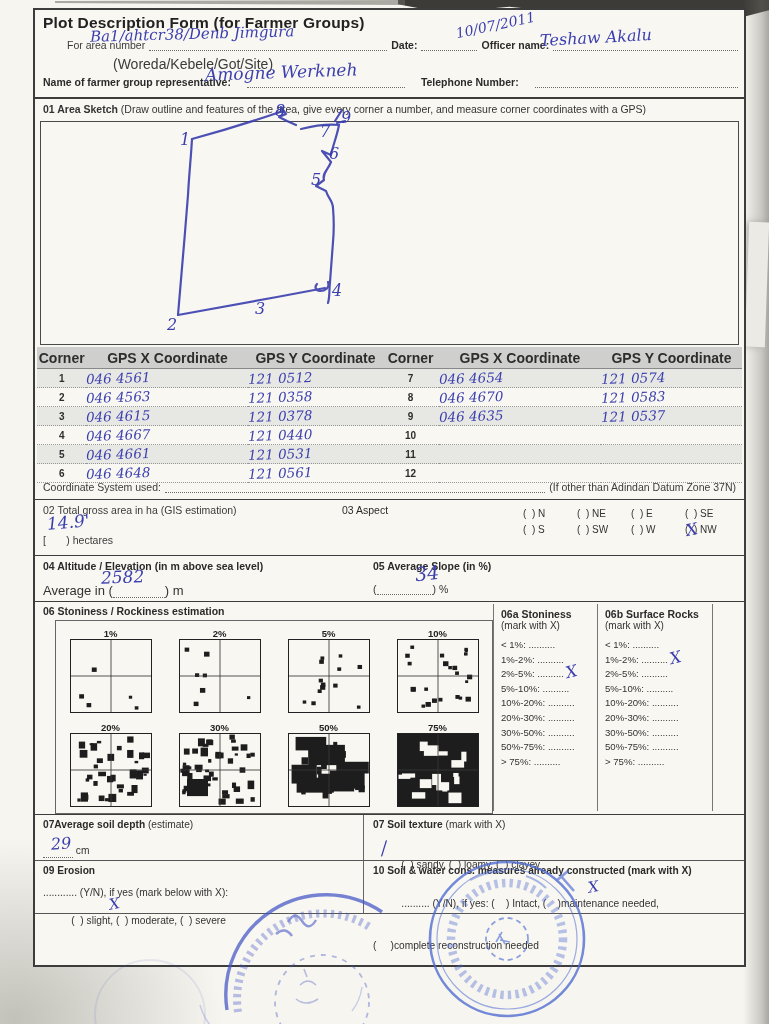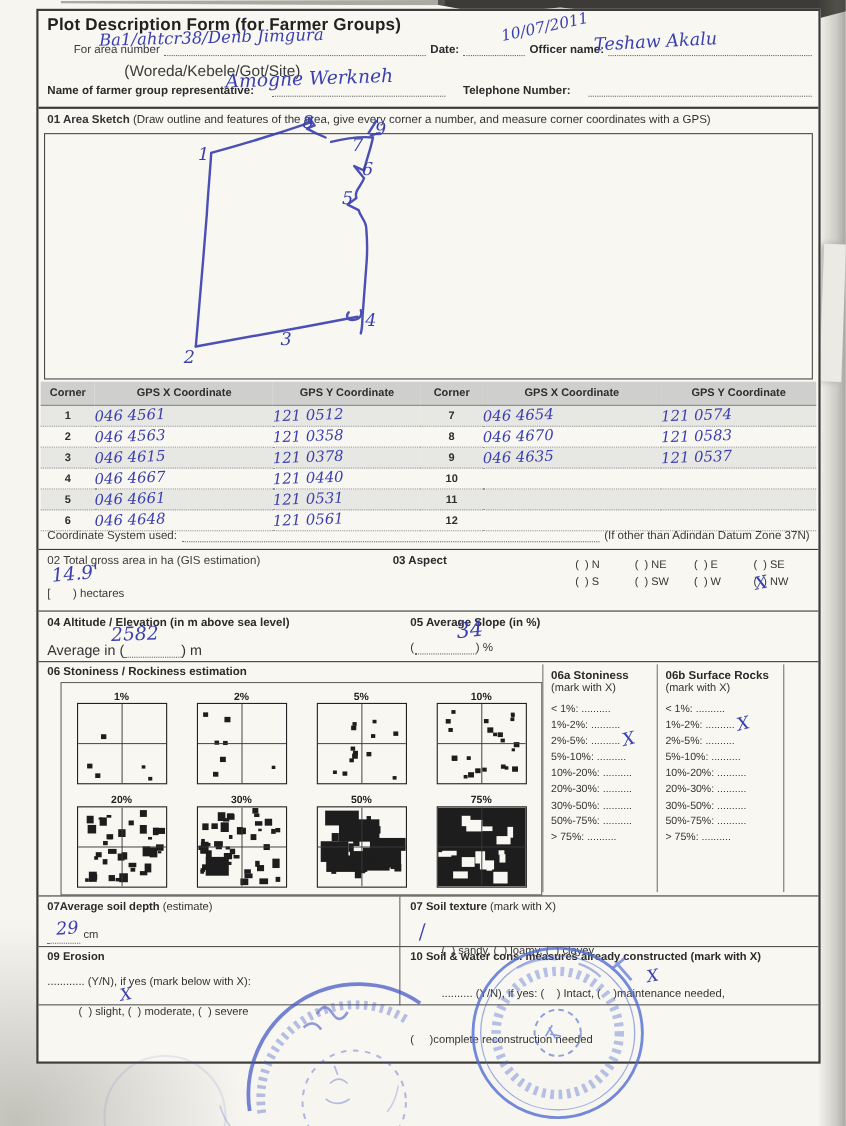--- a/index.html
+++ b/index.html
@@ -32,21 +32,21 @@
   .hand{font-family:"DejaVu Serif",serif;font-style:italic;color:#3b3fae;position:absolute;white-space:nowrap;line-height:1;}
   .hand-inline{font-family:"DejaVu Serif",serif;font-style:italic;color:#3b3fae;white-space:nowrap;}
   
   .sketch{top:87px;height:250px;border-top:2px solid #3c3c3c;}
   .seclabel{position:absolute;left:8px;top:4px;font-size:10.5px;color:#333;}
   .seclabel .num{font-weight:bold;}
   .sketchbox{position:absolute;left:5px;right:5px;top:22px;bottom:4px;border:1.3px solid #4a4a4a;}
   .sketch-svg{position:absolute;left:0;top:0;width:709px;height:250px;overflow:visible;}
   
   .ctable{position:absolute;top:337px;left:2px;width:705px;border-collapse:collapse;table-layout:fixed;}
-  .ctable th{background:#cfcfcd;font-size:10px;font-weight:bold;color:#2d2d2d;height:19px;border-bottom:1px solid #888;}
+  .ctable th{background:#cfcfcd;font-size:14px;font-weight:bold;color:#2d2d2d;height:19px;border-bottom:1px solid #888;}
   .ctable td{height:18px;font-size:10px;border-bottom:1px dotted #979797;padding:0;}
   .ctable tr.odd td{background:#e7e7e4;}
   .cnum{text-align:center;color:#2d2d2d;font-weight:bold;}
   .cval{text-align:left;padding-left:14px;}
   .hw-cell{font-size:13.5px;display:inline-block;transform:rotate(-2deg);}
   
   .coordsys{top:467px;height:22px;}
   .csline{position:absolute;left:8px;right:8px;top:4px;display:flex;align-items:flex-end;gap:4px;}
   
   .s0203{top:489px;height:56px;border-top:1.5px solid #3c3c3c;}
@@ -223,21 +223,21 @@
     <div class="sec coordsys">
       <div class="csline">
         <span class="lbl">Coordinate System used:</span>
         <span class="dotline" style="flex:1"></span>
         <span class="lbl">(If other than Adindan Datum Zone 37N)</span>
       </div>
     </div>
 
     <div class="sec s0203">
       <span class="lbl" style="position:absolute;left:8px;top:4px">02 Total gross area in ha (GIS estimation)</span>
-      <span class="lbl b" style="position:absolute;left:322px;top:4px;font-weight:bold">03 Aspect</span>
+      <span class="lbl b" style="position:absolute;left:307px;top:4px;font-weight:normal">03 Aspect</span>
       <span class="lbl pre" style="position:absolute;left:8px;top:34px">[       ) hectares</span>
       <span class="hand" style="left:12px;top:14px;font-size:17px;transform:rotate(-5deg)">14.9'</span>
       <div class="aspect">
           <div class="aspect-row">
             <span class="aspect-opt">(  ) N</span>
             <span class="aspect-opt">(  ) NE</span>
             <span class="aspect-opt">(  ) E</span>
             <span class="aspect-opt">(  ) SE</span>
           </div>
           <div class="aspect-row">

